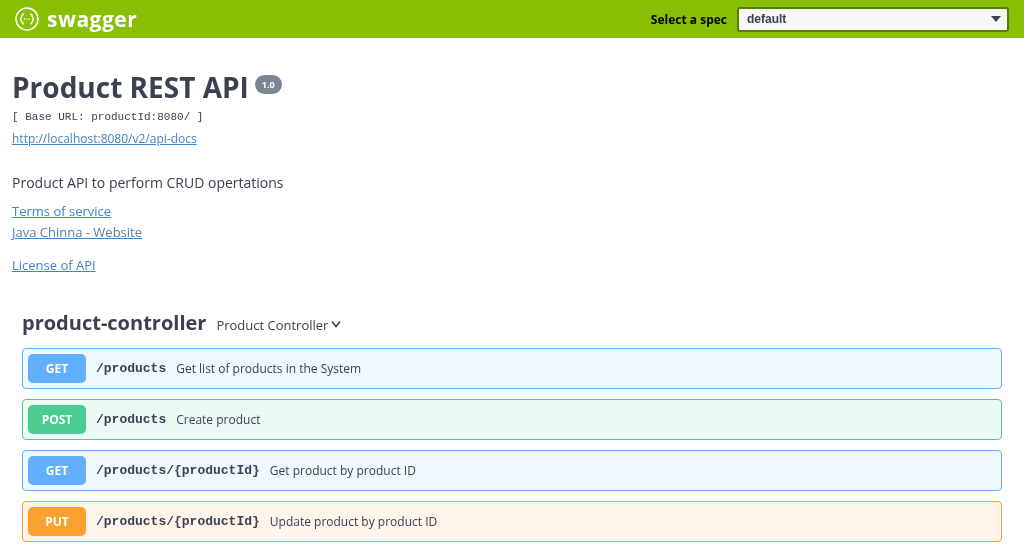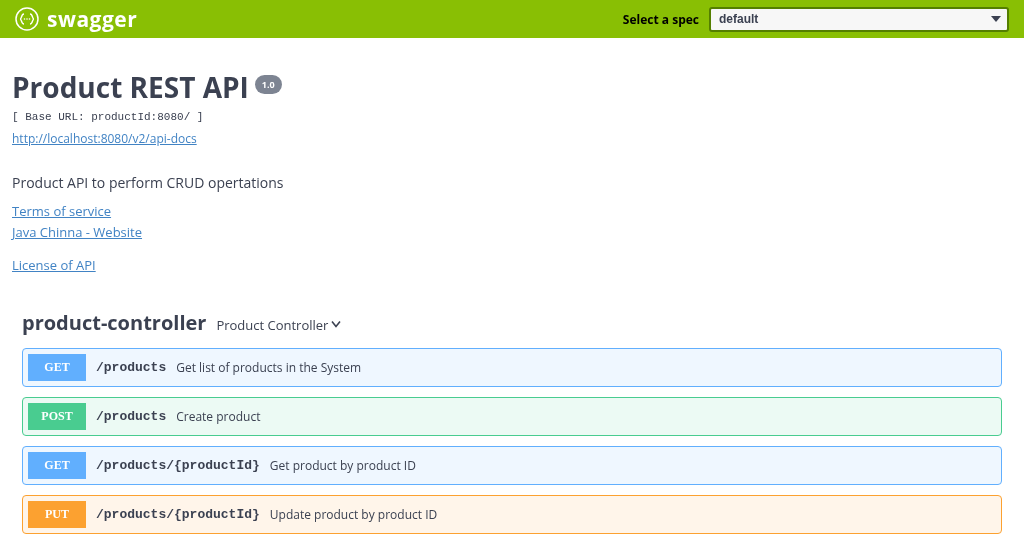--- a/index.html
+++ b/index.html
@@ -5,21 +5,21 @@
   * { box-sizing: border-box; margin: 0; padding: 0; }
   body { font-family: 'Open Sans', -apple-system, BlinkMacSystemFont, sans-serif; background: #fff; width: 1024px; }
   
   .topbar { background: #89bf04; height: 38px; display: flex; align-items: center; padding: 0 15px; justify-content: space-between; }
   .topbar-left { display: flex; align-items: center; gap: 8px; }
   .swagger-logo { width: 24px; height: 24px; display: inline-flex; align-items: center; justify-content: center; }
   .swagger-logo svg { width: 24px; height: 24px; }
   .brand-name { color: #fff; font-weight: 700; font-size: 21px; letter-spacing: 0.5px; }
   .topbar-right { display: flex; align-items: center; gap: 10px; }
   .spec-label { color: #000000; font-weight: 700; font-size: 12px; }
-  .spec-select { width: 300px; height: 25px; background: #f7f7f7; border: 2px solid #547f00; border-radius: 3px; padding: 2px 20px 2px 8px; font-size: 12px; color: #3b4151; font-weight: 600; appearance: none; position: relative; }
+  .spec-select { width: 272px; height: 25px; background: #f7f7f7; border: 2px solid #547f00; border-radius: 3px; padding: 2px 20px 2px 8px; font-size: 12px; color: #3b4151; font-weight: 600; appearance: none; position: relative; }
   .select-wrap { position: relative; }
   .select-wrap::after { content: ""; position: absolute; right: 8px; top: 50%; transform: translateY(-50%); width: 0; height: 0; border-left: 5px solid transparent; border-right: 5px solid transparent; border-top: 6px solid #3b4151; pointer-events: none; }
   
   .main { padding: 30px 12px 20px 12px; }
   
   .info { margin-bottom: 30px; }
   .title-row { display: flex; align-items: flex-start; gap: 6px; margin-bottom: 5px; }
   .api-title { font-size: 28px; font-weight: 700; color: #3b4151; }
   .version-badge { background: #7d8492; color: #fff; font-size: 9px; font-weight: 700; border-radius: 35px; padding: 3px 7px; margin-top: 7px; }
   .base-url { font-family: 'Courier New', monospace; font-size: 11px; color: #3b4151; margin-bottom: 3px; }
@@ -34,21 +34,21 @@
   .tag-left { display: flex; align-items: baseline; gap: 10px; }
   .tag-name { font-size: 20px; font-weight: 700; color: #3b4151; }
   .tag-desc { font-size: 13px; color: #3b4151; }
   .chevron { width: 16px; height: 16px; }
   
   .operations { display: flex; flex-direction: column; gap: 10px; }
   .opblock { border-radius: 4px; border: 1px solid; display: flex; align-items: center; padding: 5px 5px; cursor: pointer; }
   .opblock-get { background: rgba(97,175,254,0.1); border-color: #61affe; }
   .opblock-post { background: rgba(73,204,144,0.1); border-color: #49cc90; }
   .opblock-put { background: rgba(252,161,48,0.1); border-color: #fca130; }
-  .method { width: 58px; text-align: center; font-weight: 700; color: #fff; font-size: 12px; border-radius: 0; padding: 6px 0; margin-right: 10px; font-family: Liberation Serif, serif; }
+  .method { width: 58px; text-align: center; font-weight: 700; color: #fff; font-size: 12px; border-radius: 5px; padding: 6px 0; margin-right: 10px; }
   .method-get { background: #61affe; }
   .method-post { background: #49cc90; }
   .method-put { background: #fca130; }
   .path { font-family: 'Courier New', monospace; font-weight: 700; font-size: 13px; color: #3b4151; margin-right: 10px; }
   .summary { font-size: 12px; color: #3b4151; }
 </style>
 </head>
 <body>
 
 <div class="topbar">

